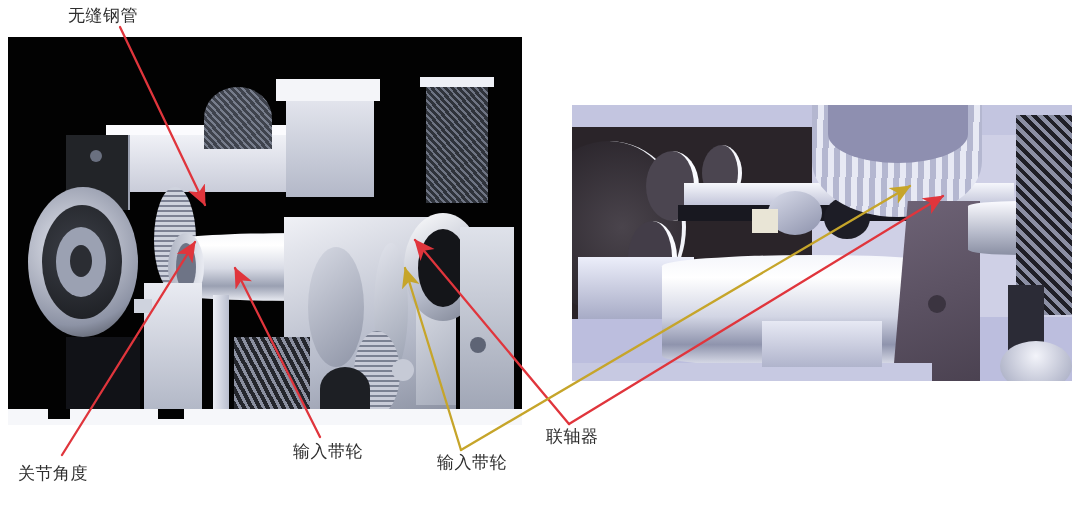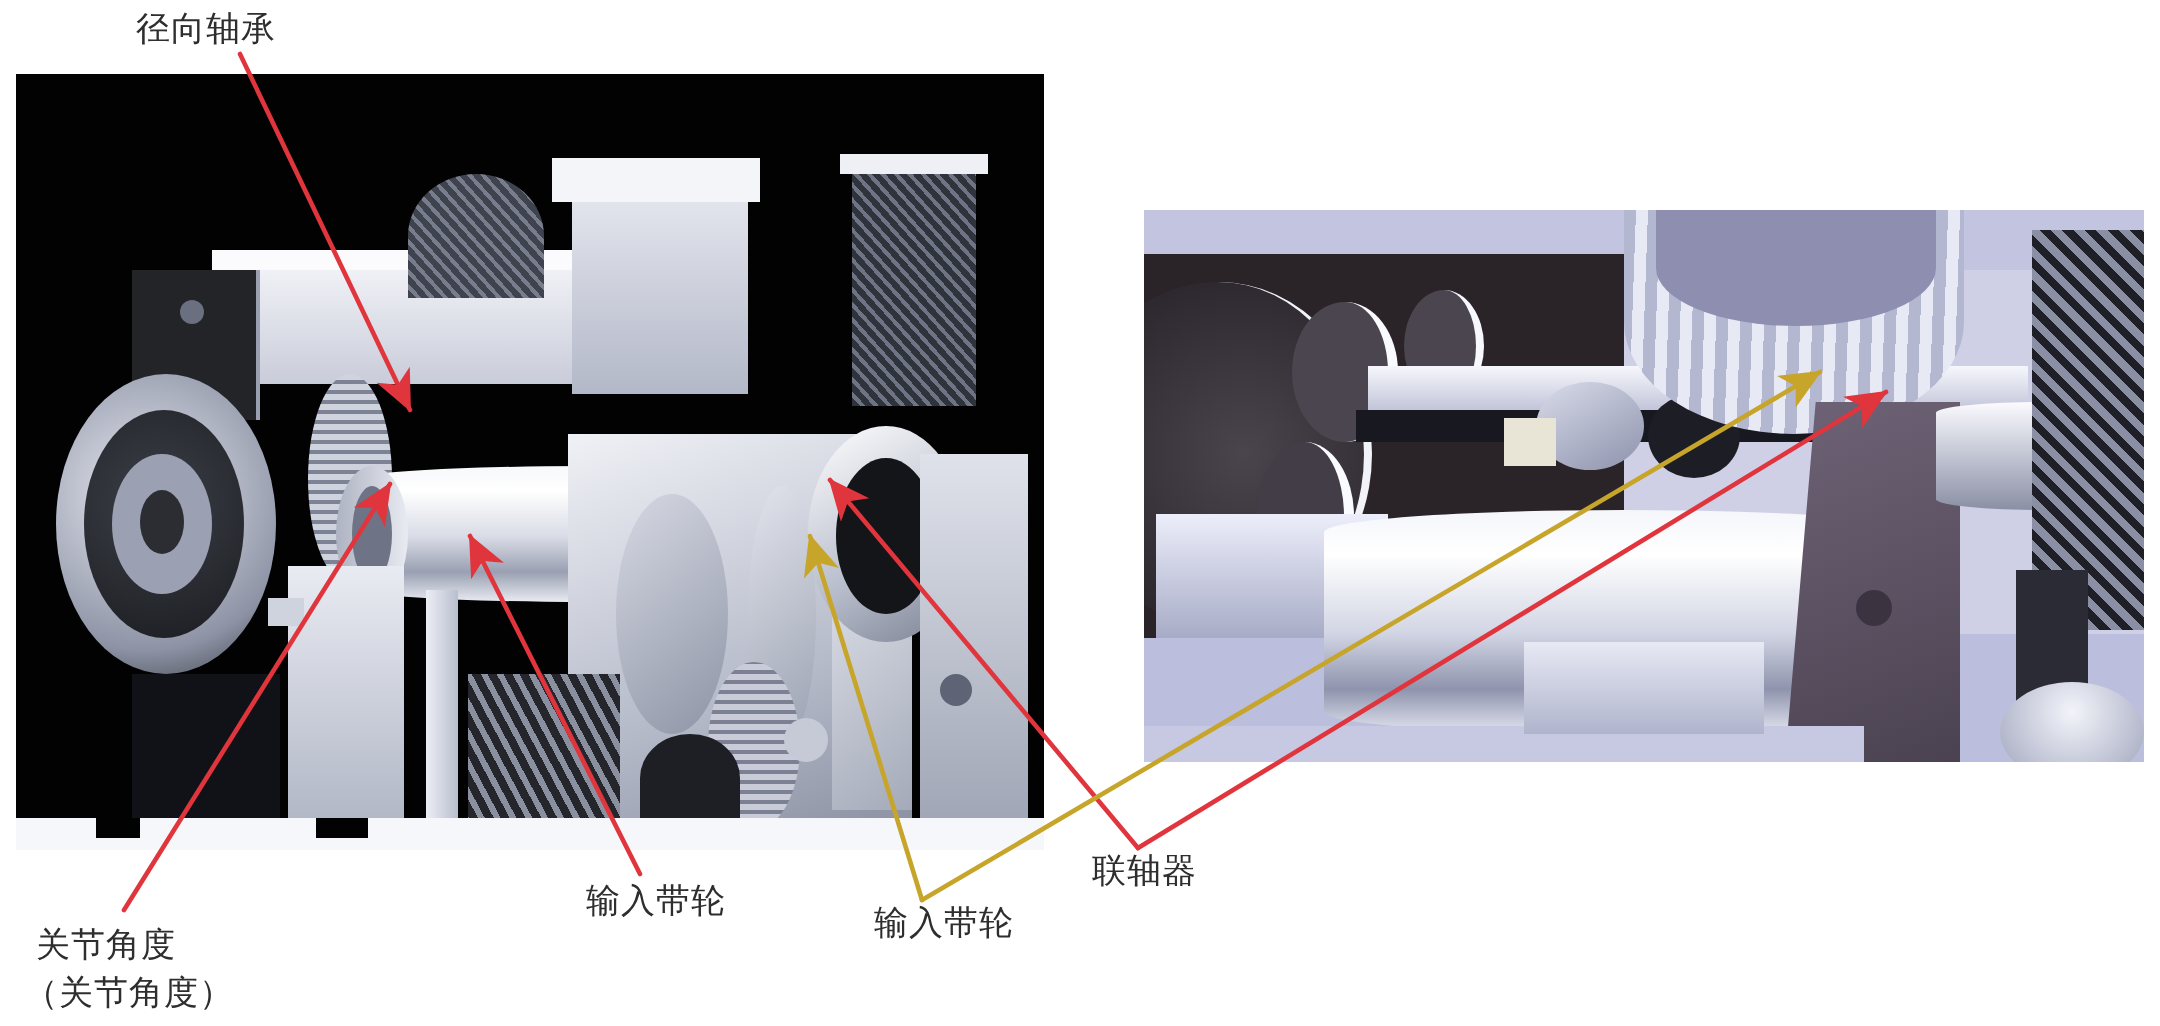--- a/index.html
+++ b/index.html
@@ -143,20 +143,19 @@
       <path d="M120,27 L205,205" stroke="#e0353c" stroke-width="2.3" marker-end="url(#ah-red)"></path>
       <path d="M62,455 L195,242" stroke="#e0353c" stroke-width="2.3" marker-end="url(#ah-red)"></path>
       <path d="M320,437 L235,268" stroke="#e0353c" stroke-width="2.3" marker-end="url(#ah-red)"></path>
       <path d="M569,424 L415,240" stroke="#e0353c" stroke-width="2.3" marker-end="url(#ah-red)"></path>
       <path d="M569,424 L943,196" stroke="#e0353c" stroke-width="2.3" marker-end="url(#ah-red)"></path>
       <path d="M461,450 L405,268" stroke="#c6a52a" stroke-width="2.3" marker-end="url(#ah-gold)"></path>
       <path d="M461,450 L910,186" stroke="#c6a52a" stroke-width="2.3" marker-end="url(#ah-gold)"></path>
     </g>
   </svg>
 
-  <div class="label" style="left:68px;top:4px;">径向轴承</div>
+  <div class="label" style="left:68px;top:4px;">无缝钢管</div>
   <div class="label" style="left:18px;top:462px;">关节角度</div>
-  <div class="label" style="left:12px;top:486px;">（关节角度）</div>
   <div class="label" style="left:293px;top:440px;">输入带轮</div>
   <div class="label" style="left:437px;top:451px;">输入带轮</div>
   <div class="label" style="left:546px;top:425px;">联轴器</div>
 
 </div>
 
 </body></html>

